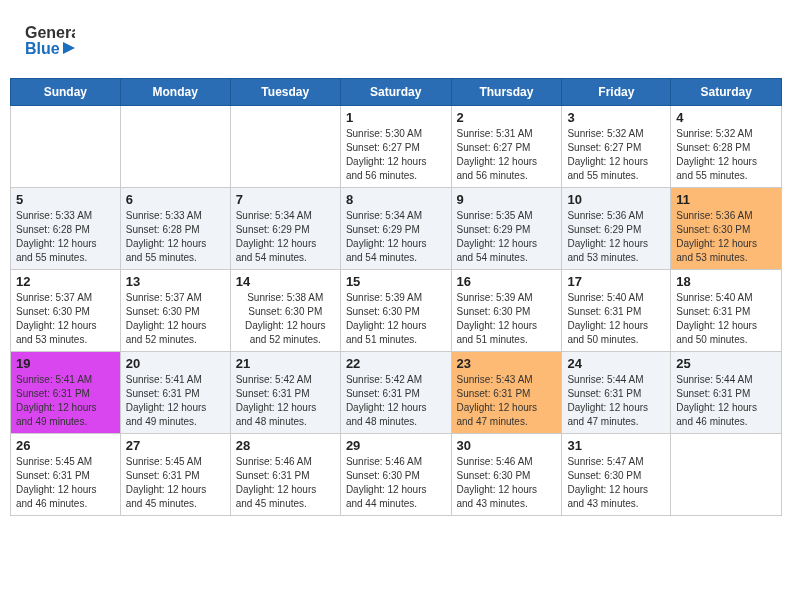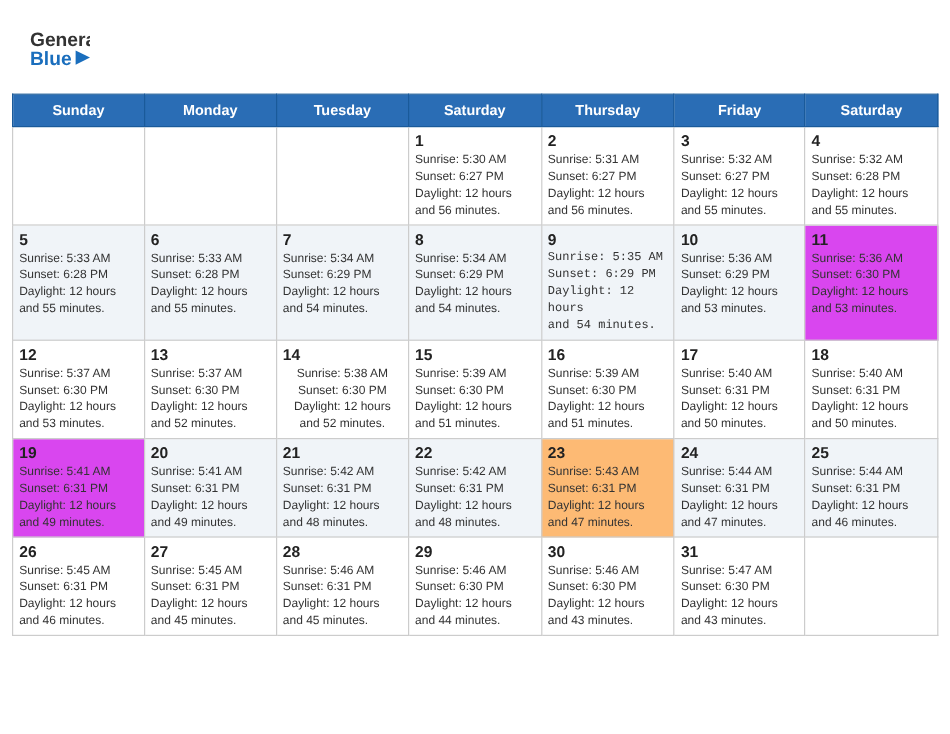--- a/index.html
+++ b/index.html
@@ -164,33 +164,33 @@
         </td>
         <td style="background: rgb(240, 244, 248);">
           <div class="day-number">8</div>
           <div class="day-info" style="white-space: pre-line;">Sunrise: 5:34 AM
 Sunset: 6:29 PM
 Daylight: 12 hours
 and 54 minutes.</div>
         </td>
         <td style="background: rgb(240, 244, 248);">
           <div class="day-number">9</div>
-          <div class="day-info" style="white-space: pre-line; font-family: Liberation Mono, monospace;">Sunrise: 5:35 AM
+          <div class="day-info" style="white-space: pre-line;">Sunrise: 5:35 AM
 Sunset: 6:29 PM
 Daylight: 12 hours
 and 54 minutes.</div>
         </td>
         <td style="background: rgb(240, 244, 248);">
           <div class="day-number">10</div>
           <div class="day-info" style="white-space: pre-line;">Sunrise: 5:36 AM
 Sunset: 6:29 PM
 Daylight: 12 hours
 and 53 minutes.</div>
         </td>
-        <td style="background: #d946ef;">
+        <td style="background: #fdba74;">
           <div class="day-number">11</div>
           <div class="day-info" style="white-space: pre-line;">Sunrise: 5:36 AM
 Sunset: 6:30 PM
 Daylight: 12 hours
 and 53 minutes.</div>
         </td>
       </tr>
       <tr>
         <td>
           <div class="day-number">12</div>

